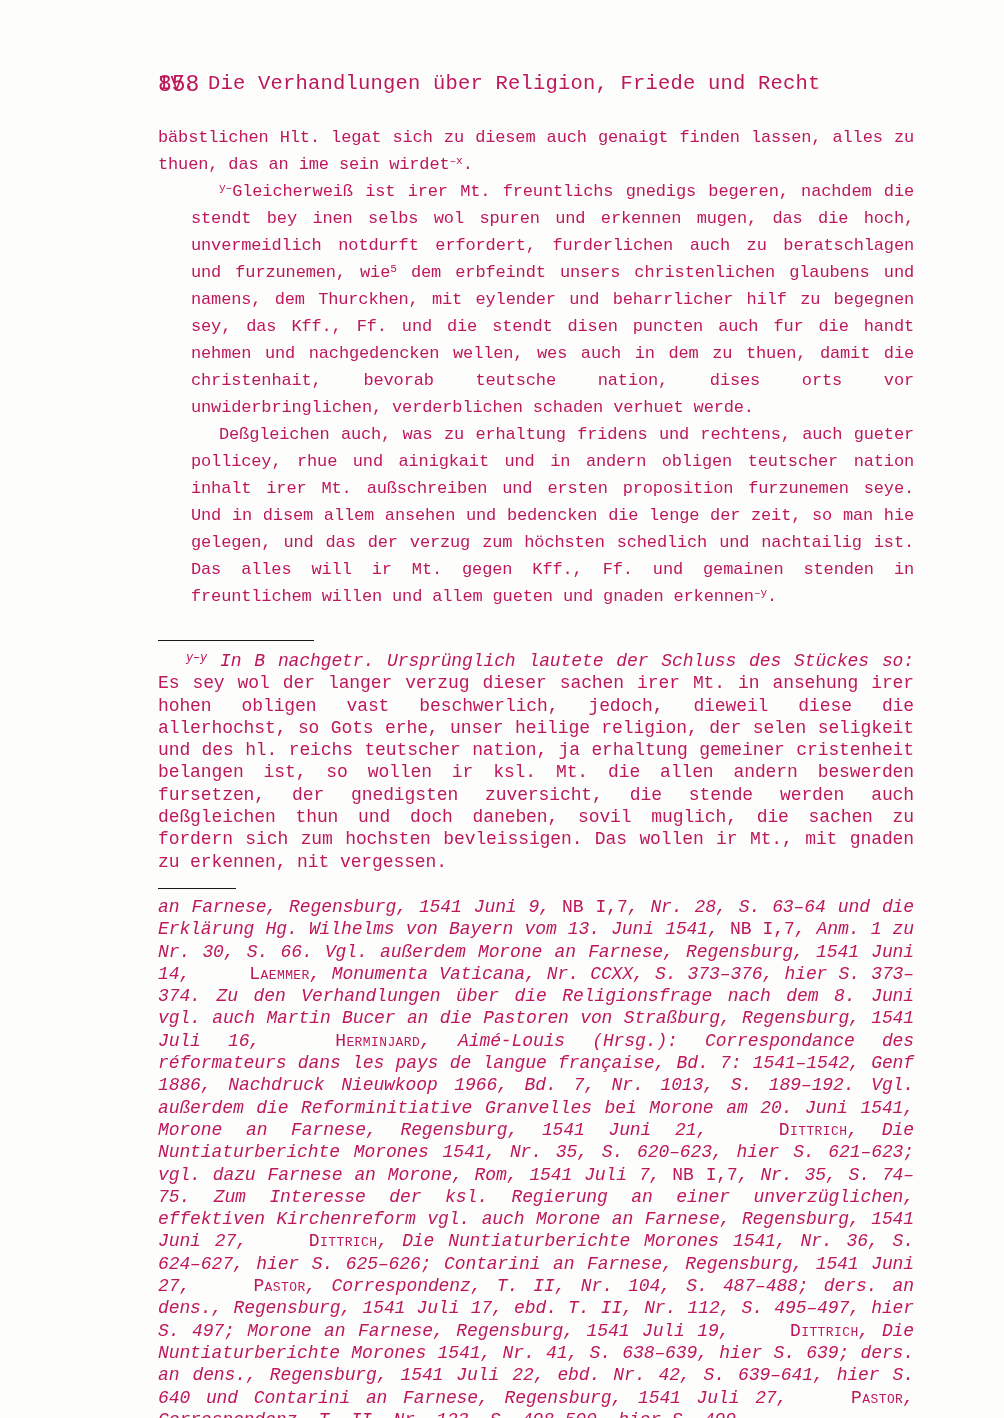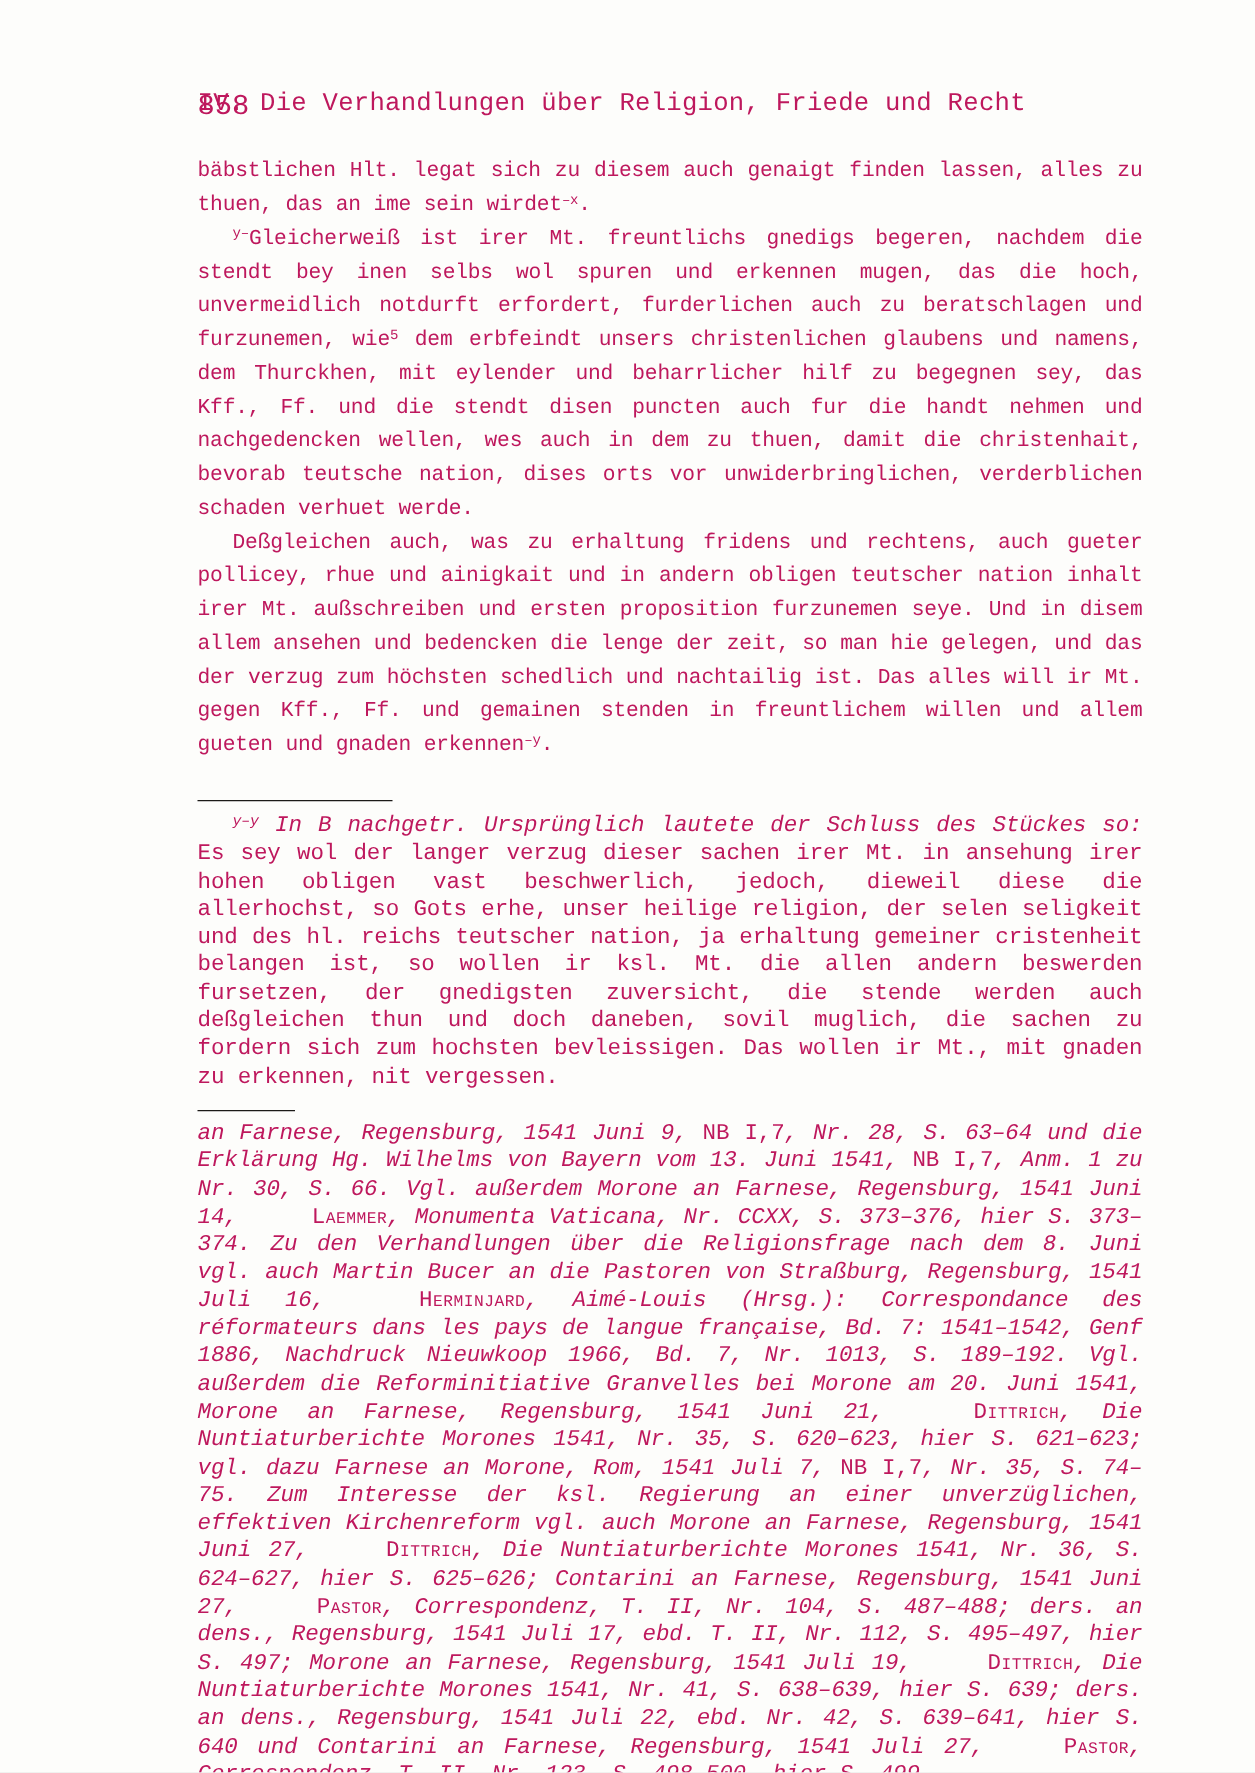--- a/index.html
+++ b/index.html
@@ -36,21 +36,21 @@
     font-size: 20.5px;
     letter-spacing: 0.2px;
   }
   .bodypara {
     margin: 0;
     font-size: 17px;
     line-height: 27px;
     text-align: justify;
     letter-spacing: -0.15px;
   }
-  .bodypara.indented { text-indent: 28px; }
+  .bodypara.indented { text-indent: 28px; margin-left: 33px; }
   .sup {
     font-size: 0.66em;
     vertical-align: 0.45em;
     line-height: 0;
   }
   .it { font-style: italic; }
   .sc { font-variant: small-caps; font-style: normal; letter-spacing: 0.4px; margin-left: 48px; }
   .rule {
     height: 0;
     border-top: 1.6px solid #1c1a18;

